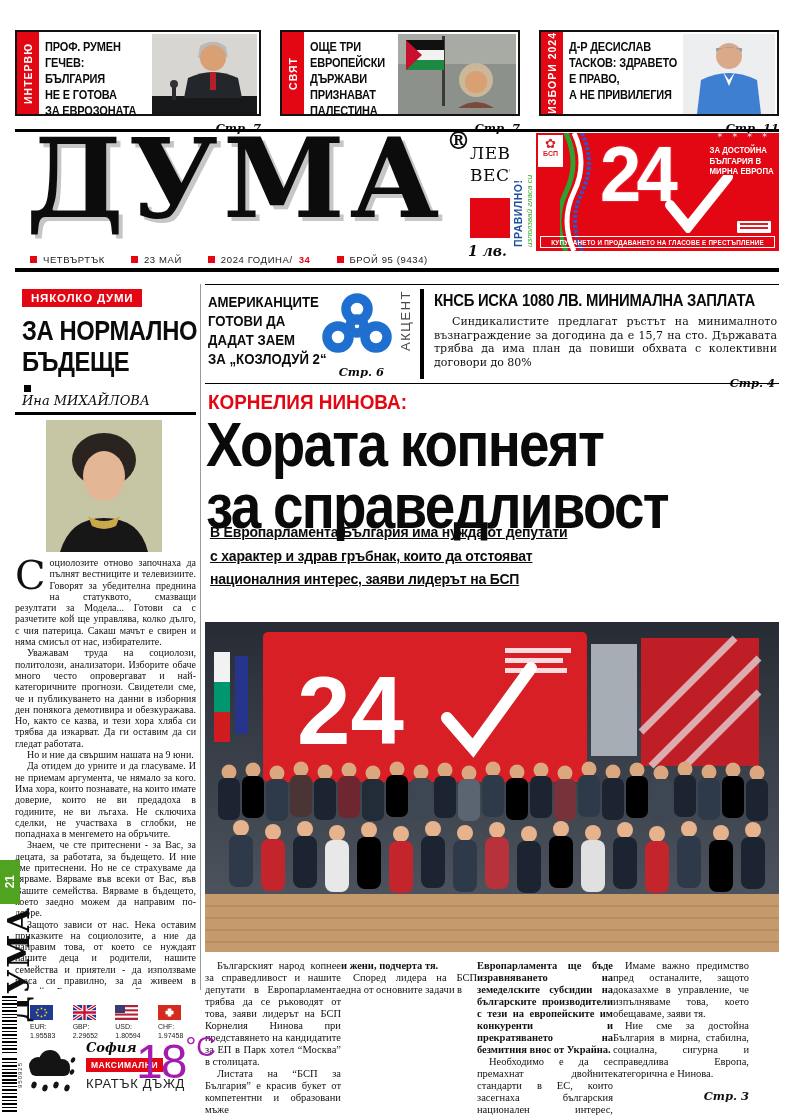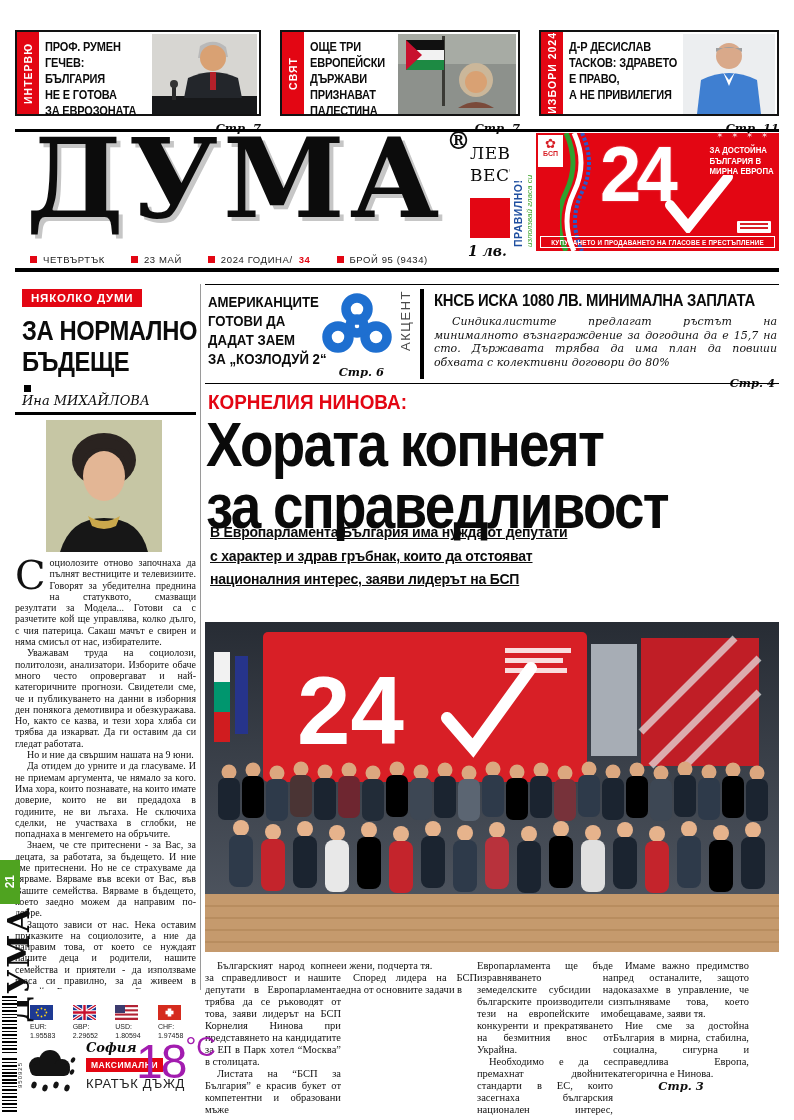--- a/index.html
+++ b/index.html
@@ -105,38 +105,38 @@
   
   .mrule1 { position:absolute; left:205px; top:284px; width:574px; height:1px; background:#000; }
   .mrule2 { position:absolute; left:205px; top:383px; width:574px; height:1px; background:#000; }
   .koz-title { position:absolute; left:208px; top:292px; font-weight:800; font-size:15px; line-height:19px; transform:scaleX(.88); transform-origin:0 0; }
   .koz-logo { position:absolute; left:318px; top:292px; }
   .koz-page { position:absolute; left:288px; top:362px; width:96px; text-align:right; }
   .akcent { position:absolute; left:398px; top:290px; height:86px; width:18px; }
   .akcent span { writing-mode:vertical-rl; transform:rotate(180deg); font-size:13px; letter-spacing:1.5px; color:#4a4a4a; white-space:nowrap; }
   .knsb { position:absolute; left:420px; top:289px; width:359px; height:90px; border-left:4px solid #000; padding:2px 2px 0 10px; }
   .knsb-title { font-weight:800; font-size:16.5px; letter-spacing:-.3px; transform:scaleX(.9); transform-origin:0 0; white-space:nowrap; }
-  .knsb-text { margin-top:5px; font-family:"DejaVu Serif", serif; font-style:italic; font-size:11px; line-height:13.5px; text-align:justify; text-indent:18px; color:#111; }
+  .knsb-text { margin-top:5px; font-family:"DejaVu Serif", serif; font-size:11px; line-height:13.5px; text-align:justify; text-indent:18px; color:#111; }
   .knsb-page { position:absolute; right:4px; bottom:-12px; }
 
   
   .story-kicker { position:absolute; left:208px; top:390px; color:#e30613; font-weight:800; font-size:21px; transform:scaleX(.9); transform-origin:0 0; }
   .story-head {
     position:absolute; left:206px; top:413px; width:700px;
     font-weight:800; font-size:63px; line-height:62px; letter-spacing:-2px;
     transform:scaleX(.87); transform-origin:0 0; color:#0a0a0a;
   }
   .story-sub { position:absolute; left:210px; top:521px; font-weight:bold; font-size:14px; line-height:23.5px; letter-spacing:-.2px;text-decoration:underline; }
   .photo { position:absolute; left:205px; top:622px; width:574px; height:330px; }
   .cols { position:absolute; left:205px; top:960px; width:574px; height:158px; overflow:hidden; display:flex; 
           font-family:"Liberation Serif", serif; font-size:10.5px; line-height:12px; text-align:justify; color:#111; }
   .col { width:136px; flex:none; }
   .col p { text-indent:12px; }
-  .col p.noind { text-indent:0; }
-  .story-page { text-align:center; text-indent:0 !important; }
+  .col p.noind { text-indent:0;font-weight:bold; }
+  .story-page { text-align:right; margin-top:10px; text-indent:0 !important; }
 
   
   .currencies { position:absolute; left:30px; top:1005px; width:166px; display:flex; justify-content:space-between; }
   .cur-item { width:38px; font-size:7px; line-height:9px; color:#222; }
   .cur-item svg { display:block; margin-bottom:2px; }
   .weather-city { position:absolute; left:86px; top:1040px; font-family:"DejaVu Serif", serif; font-weight:bold; font-style:italic; font-size:13px; }
   .weather-badge { position:absolute; left:86px; top:1058px; background:#e30613; color:#fff; font-weight:bold; font-size:8.5px; letter-spacing:.5px; padding:2px 5px; }
   .weather-cond { position:absolute; left:86px; top:1076px; font-size:13px; letter-spacing:.6px; color:#222; }
   .weather-temp { position:absolute; left:136px; top:1032px; font-weight:300; font-size:48px; letter-spacing:-2px; color:#a21caf; }
   .weather-temp .unit { font-size:27px; vertical-align:22px; letter-spacing:0; }

